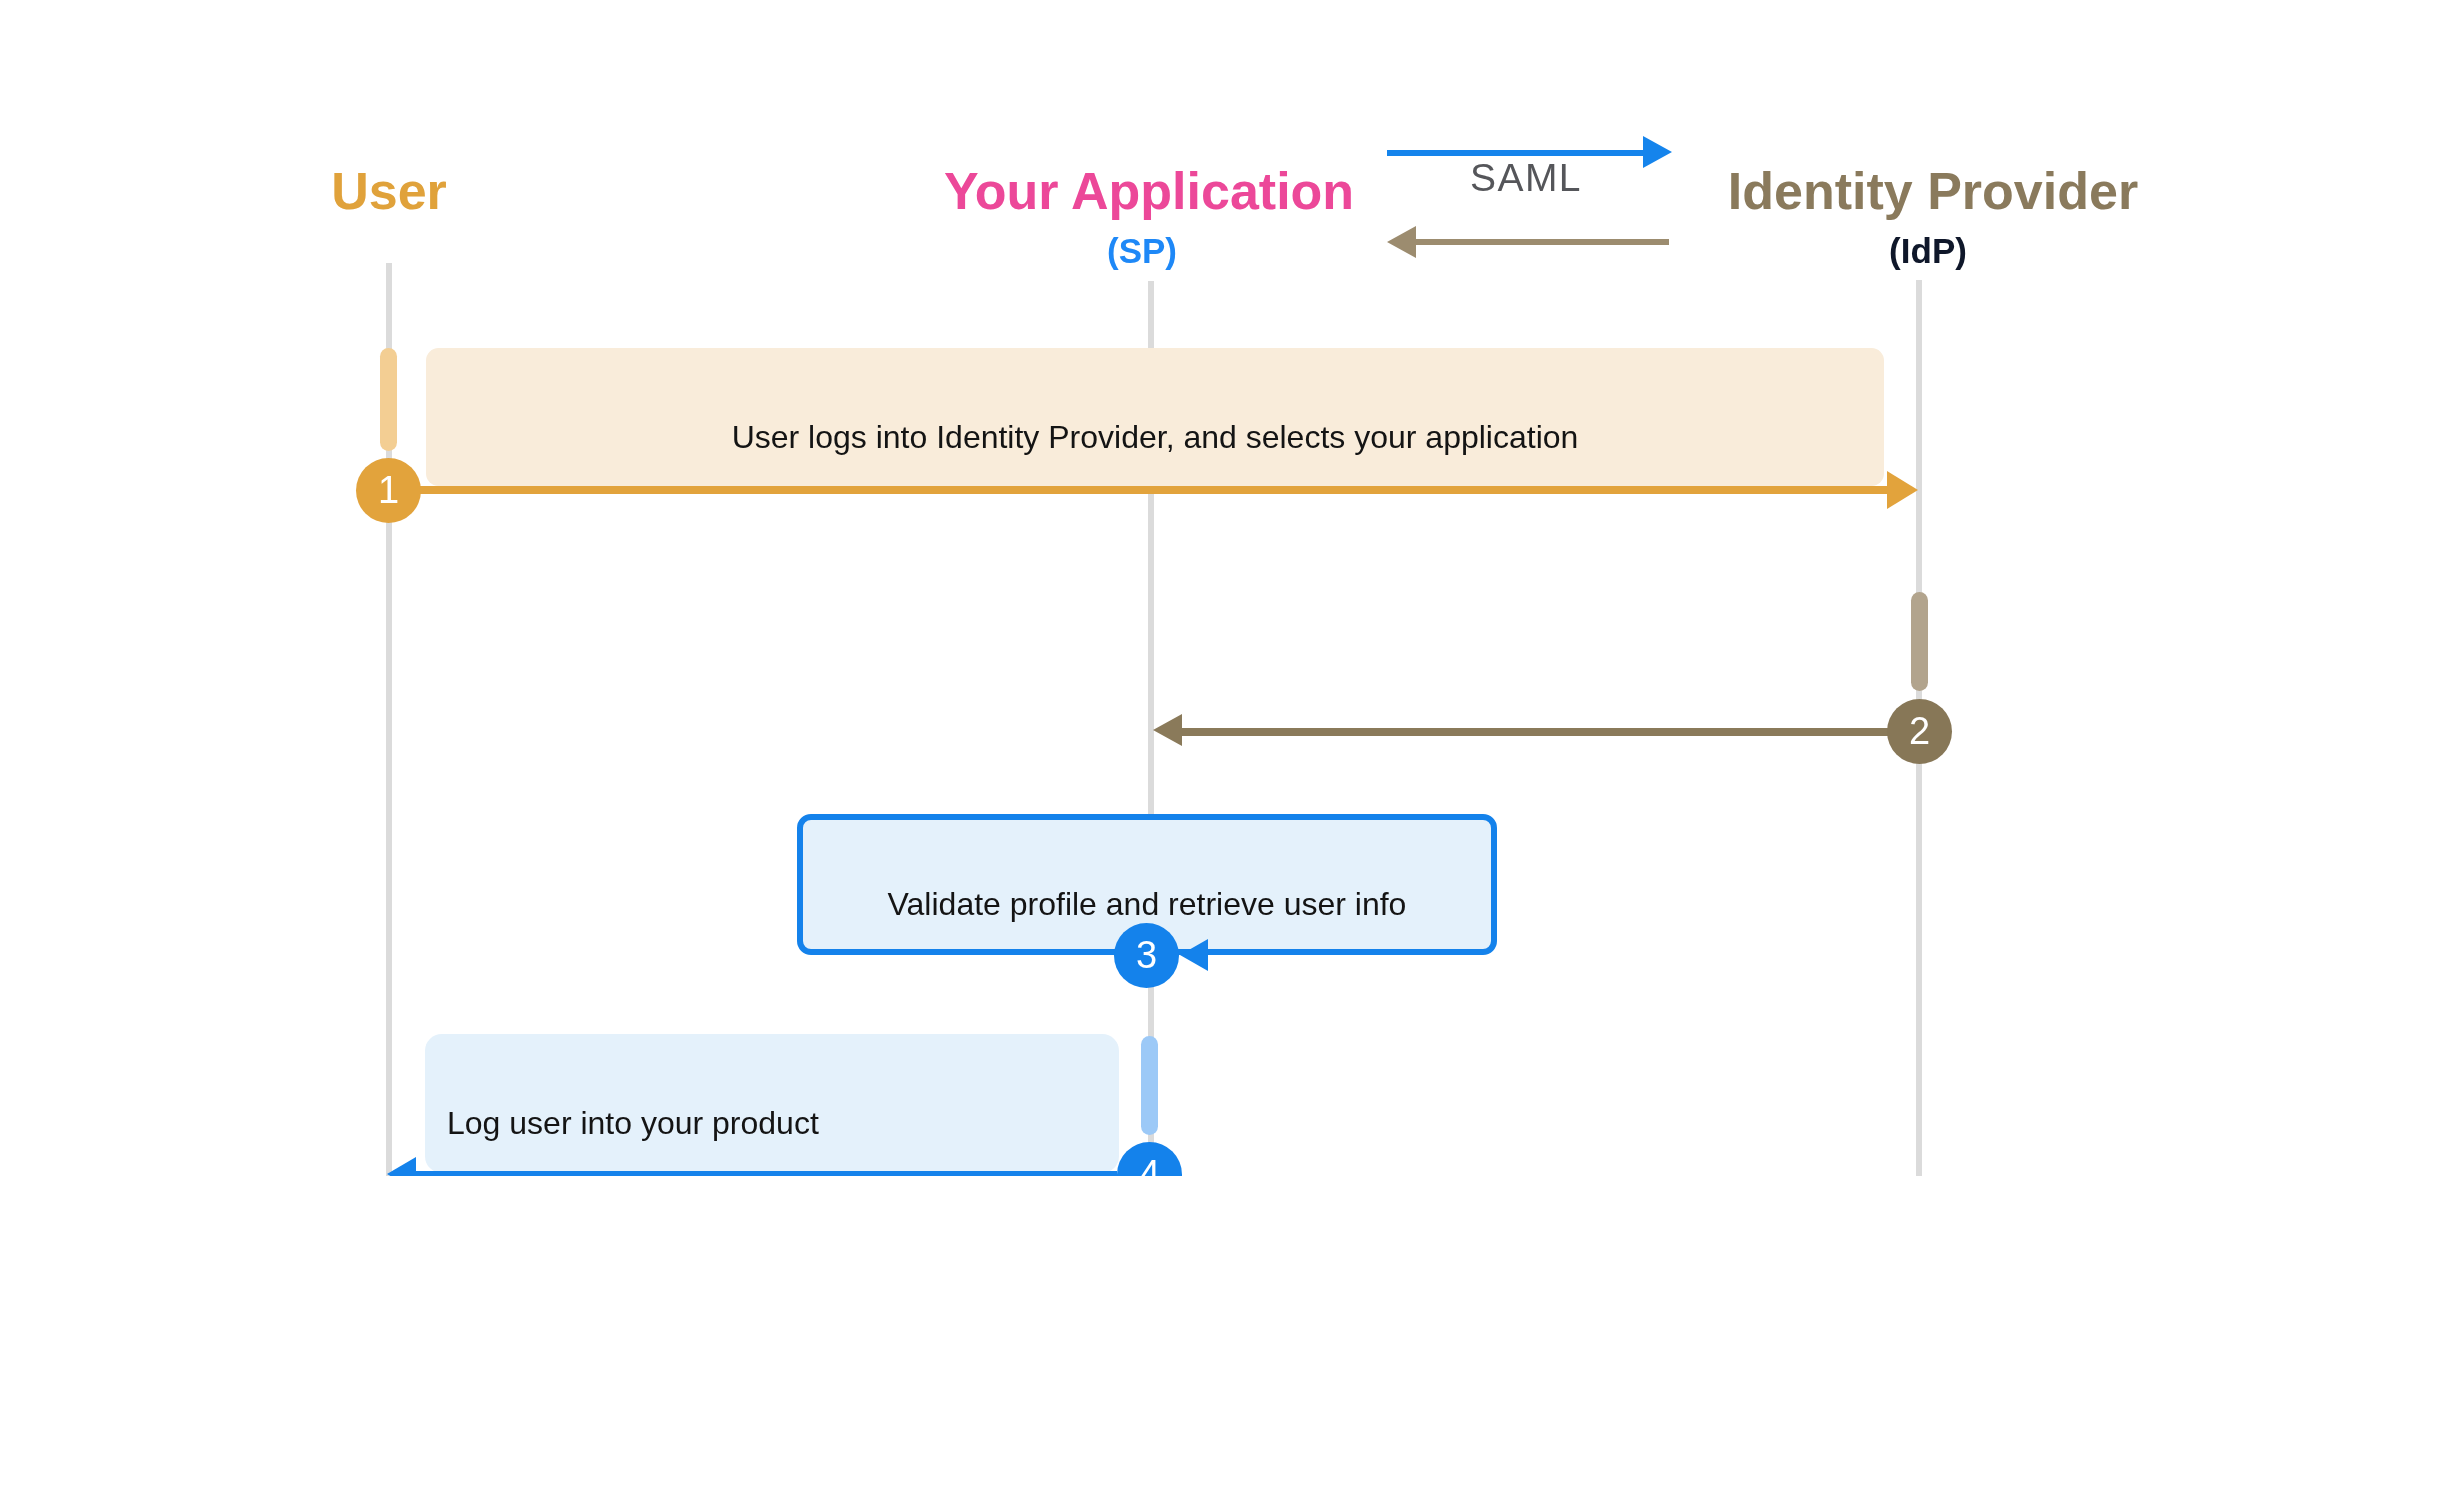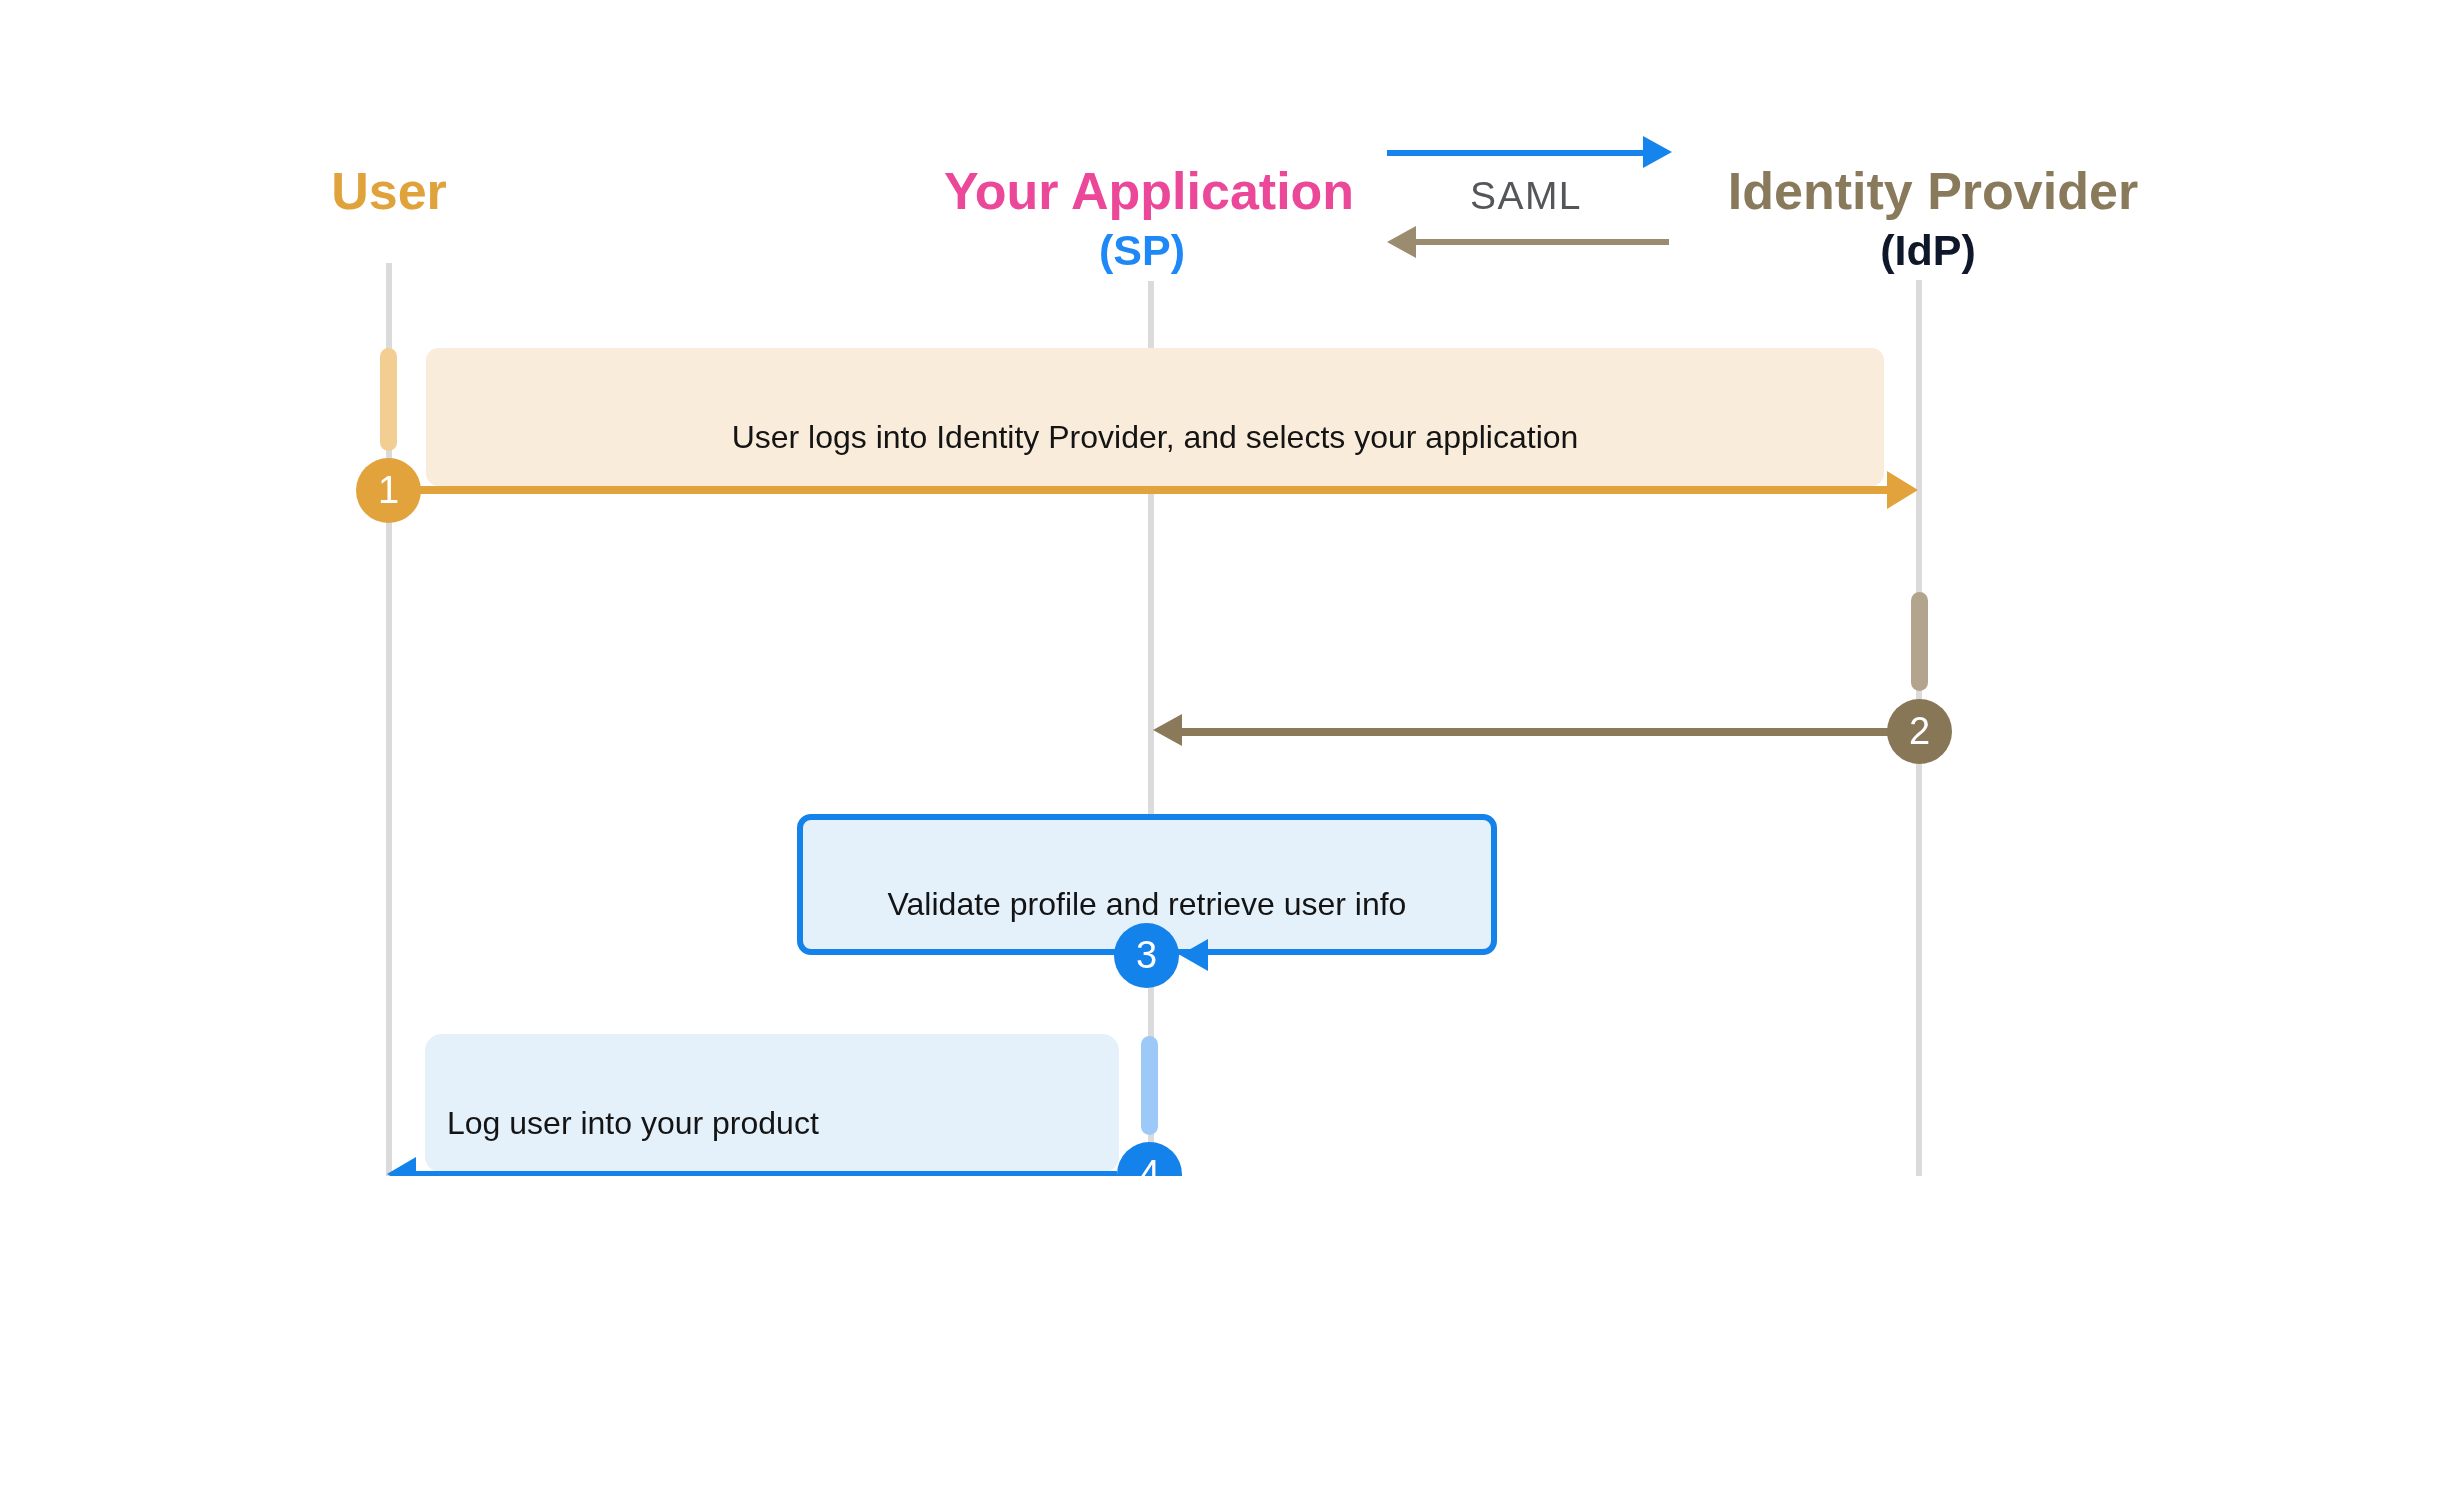--- a/index.html
+++ b/index.html
@@ -18,27 +18,27 @@
   
   .actor-title{
     position:absolute;top:163px;transform:translateX(-50%);
     font-size:52px;font-weight:700;line-height:56px;white-space:nowrap;z-index:6;
   }
   #title-user{left:389px;color:#E0A23B;}
   #title-app{left:1149px;color:#ec4899;}
   #title-idp{left:1933px;color:#8A7A5C;}
   .actor-caption{
     position:absolute;top:231px;transform:translateX(-50%);
-    font-size:43px;font-weight:600;line-height:39px;white-space:nowrap;z-index:6;
+    font-size:35px;font-weight:600;line-height:39px;white-space:nowrap;z-index:6;
   }
   #caption-app{left:1142px;color:#1E88F7;}
   #caption-idp{left:1928px;color:#0f172a;}
 
   #saml-label{
-    position:absolute;left:1526px;top:174px;transform:translateX(-50%);
+    position:absolute;left:1526px;top:156px;transform:translateX(-50%);
     font-size:39px;font-weight:400;color:#55565A;letter-spacing:1.4px;z-index:6;
   }
   .hline{position:absolute;z-index:4;}
   #saml-arrow-right-line{left:1387px;top:150px;width:256px;height:6.3px;background:#1584EC;}
   #saml-arrow-right-head{left:1643px;top:136px;width:0;height:0;
     border-left:29px solid #1584EC;border-top:16px solid transparent;border-bottom:16px solid transparent;}
   #saml-arrow-left-head{left:1387px;top:226px;width:0;height:0;
     border-right:29px solid #9C8C6F;border-top:16px solid transparent;border-bottom:16px solid transparent;}
   #saml-arrow-left-line{left:1416px;top:239px;width:253px;height:6.3px;background:#9C8C6F;}
 

